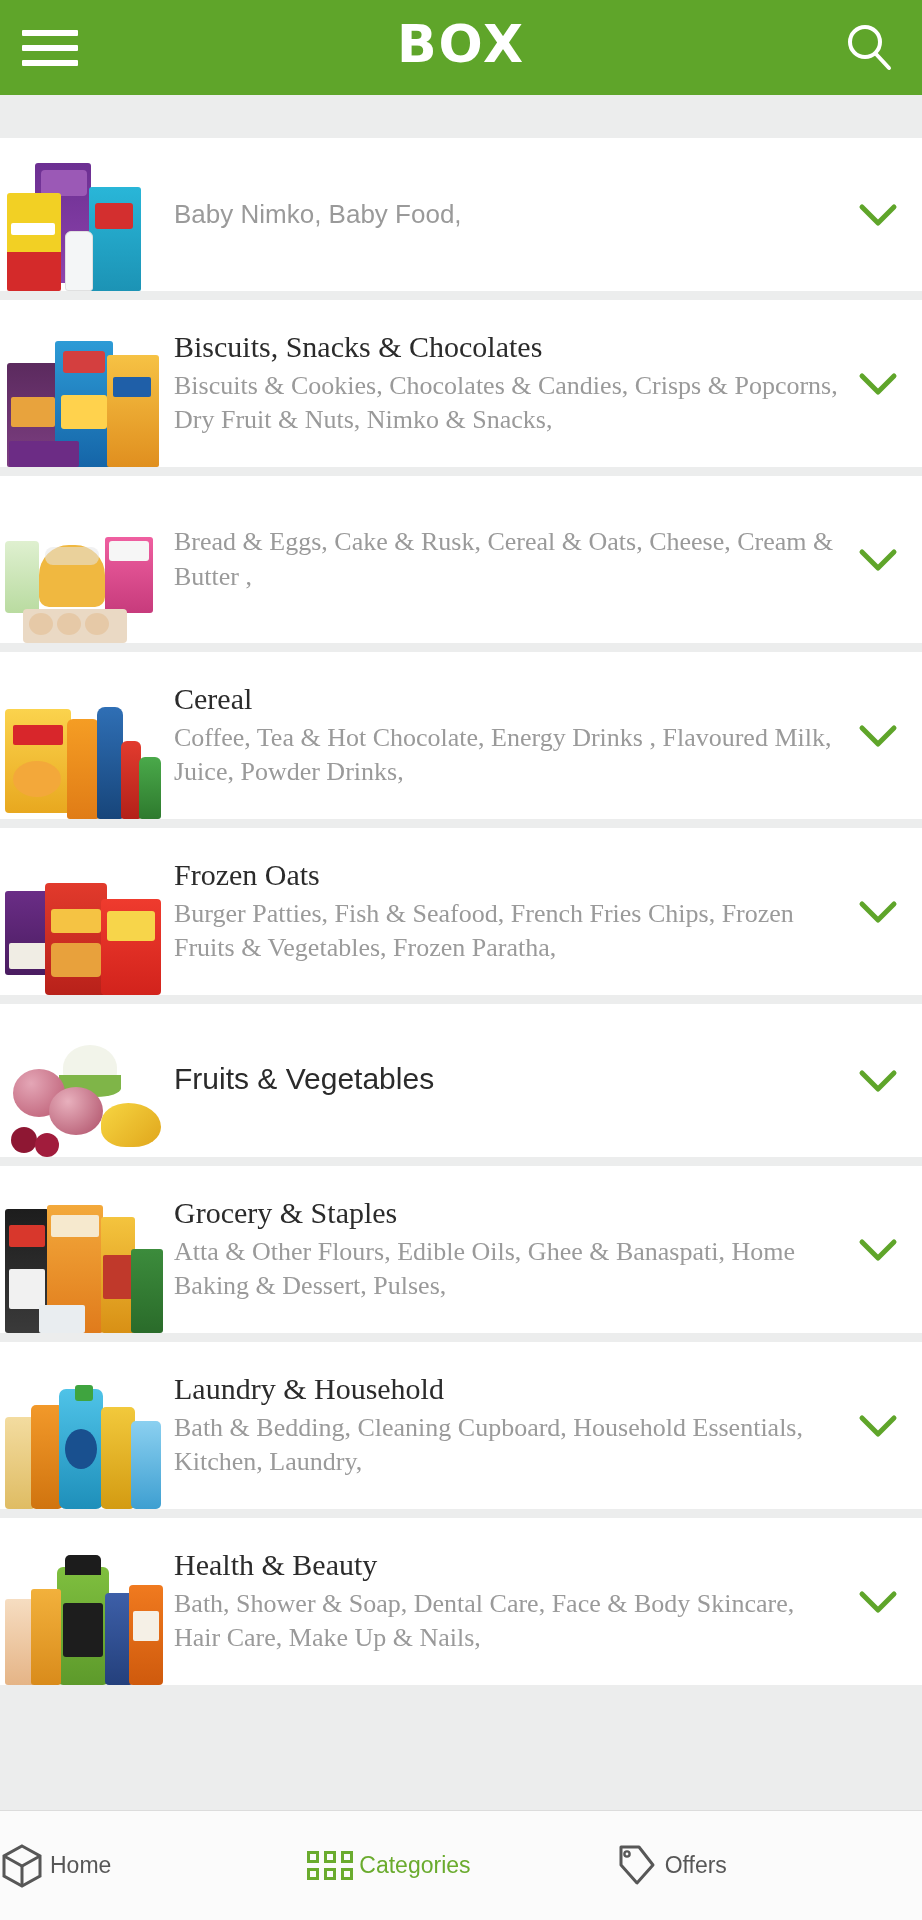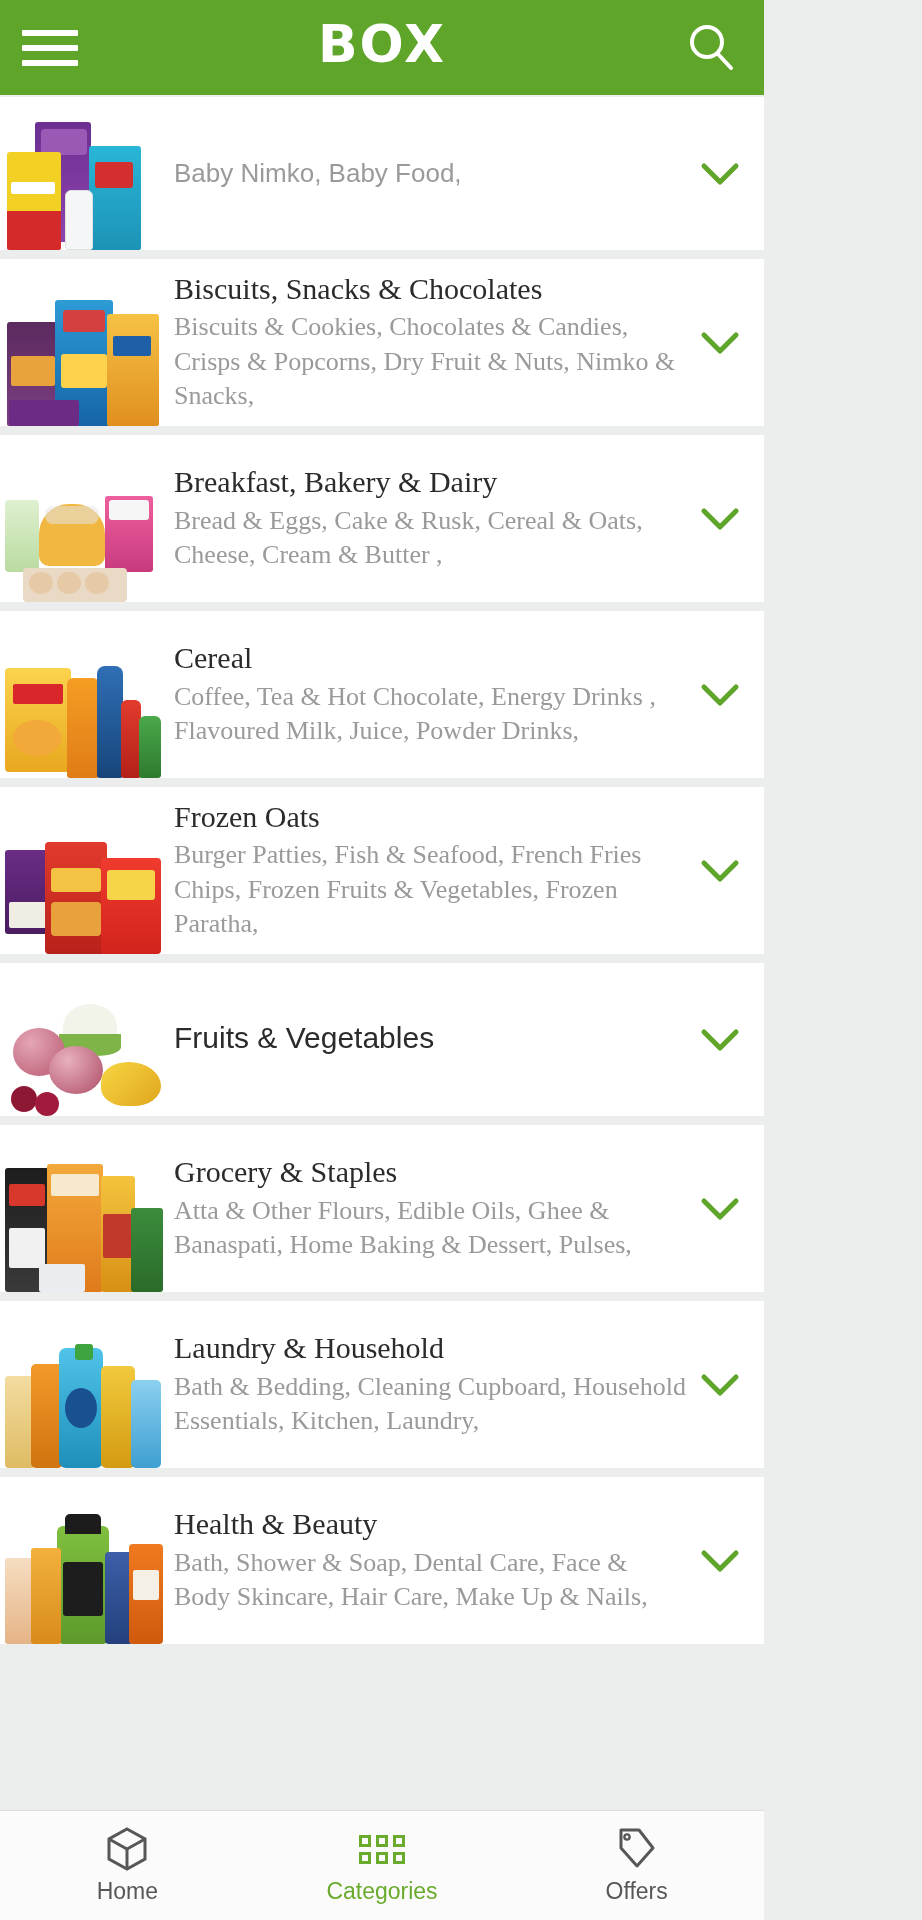--- a/index.html
+++ b/index.html
@@ -7,25 +7,26 @@
   html, body {
     width: 922px;
     height: 1920px;
     background: #eceded;
     font-family: "Liberation Sans", sans-serif;
     overflow: hidden;
   }
 
   .phone {
     position: relative;
-    width: 764px;
+    width: 922px;
     height: 1920px;
     background: #eceded;
     display: flex;
     flex-direction: column;
+    gap: 41px;
   }
 
   
   .header {
     flex: 0 0 95px;
     background: #5fa52a;
     display: flex;
     align-items: center;
     justify-content: space-between;
     padding: 0 26px 0 22px;
@@ -134,23 +135,23 @@
     flex: 0 0 110px;
     background: #fbfbfb;
     border-top: 1px solid #dcdcdc;
     display: flex;
     align-items: center;
     z-index: 5;
   }
   .nav-item {
     flex: 1 1 0;
     display: flex;
-    flex-direction: column;
+    flex-direction: row;
     align-items: center;
-    justify-content: flex-end;
+    justify-content: flex-start;
     gap: 6px;
     cursor: pointer;
   }
   .nav-label { font-size: 23px; color: #575757; }
   .nav-item.active .nav-label { color: #6aab2e; }
   .nav-icon { height: 46px; display: flex; align-items: center; justify-content: center; }
   .grid-icon { display: grid; grid-template-columns: repeat(3, 12px); grid-template-rows: repeat(2, 12px); gap: 5px; }
   .grid-icon i { display: block; width: 12px; height: 12px; border: 3px solid #6aab2e; }
 </style>
 </head>
@@ -229,21 +230,20 @@
           <div class="pk" style="left:0px;bottom:30px;width:34px;height:72px;background:linear-gradient(#dff0d0,#b9dba0);border-radius:4px;"></div>
           <div class="pk" style="left:100px;bottom:30px;width:48px;height:76px;background:linear-gradient(#ef5fa0,#c73b7c);border-radius:3px;"></div>
           <div class="pk" style="left:104px;bottom:82px;width:40px;height:20px;background:#f6f6f6;border-radius:3px;"></div>
           <div class="pk" style="left:18px;bottom:0;width:104px;height:34px;background:#ead9c4;border-radius:4px;"></div>
           <div class="pk" style="left:24px;bottom:8px;width:24px;height:22px;background:#e6c9a7;border-radius:50%;"></div>
           <div class="pk" style="left:52px;bottom:8px;width:24px;height:22px;background:#e6c9a7;border-radius:50%;"></div>
           <div class="pk" style="left:80px;bottom:8px;width:24px;height:22px;background:#e6c9a7;border-radius:50%;"></div>
         </div>
       </div>
       <div class="text-col">
-        <div class="cat-title">Breakfast, Bakery &amp; Dairy</div>
         <div class="cat-sub">Bread &amp; Eggs, Cake &amp; Rusk, Cereal &amp; Oats, Cheese, Cream &amp; Butter ,</div>
       </div>
       <div class="chev">
         <svg width="40" height="26" viewBox="0 0 40 26">
             <polyline points="4,5 20,21 36,5" fill="none" stroke="#5fa52a" stroke-width="5" stroke-linecap="round" stroke-linejoin="round"></polyline>
           </svg>
       </div>
     </div>
 
     <div class="cat-row h-pair">

